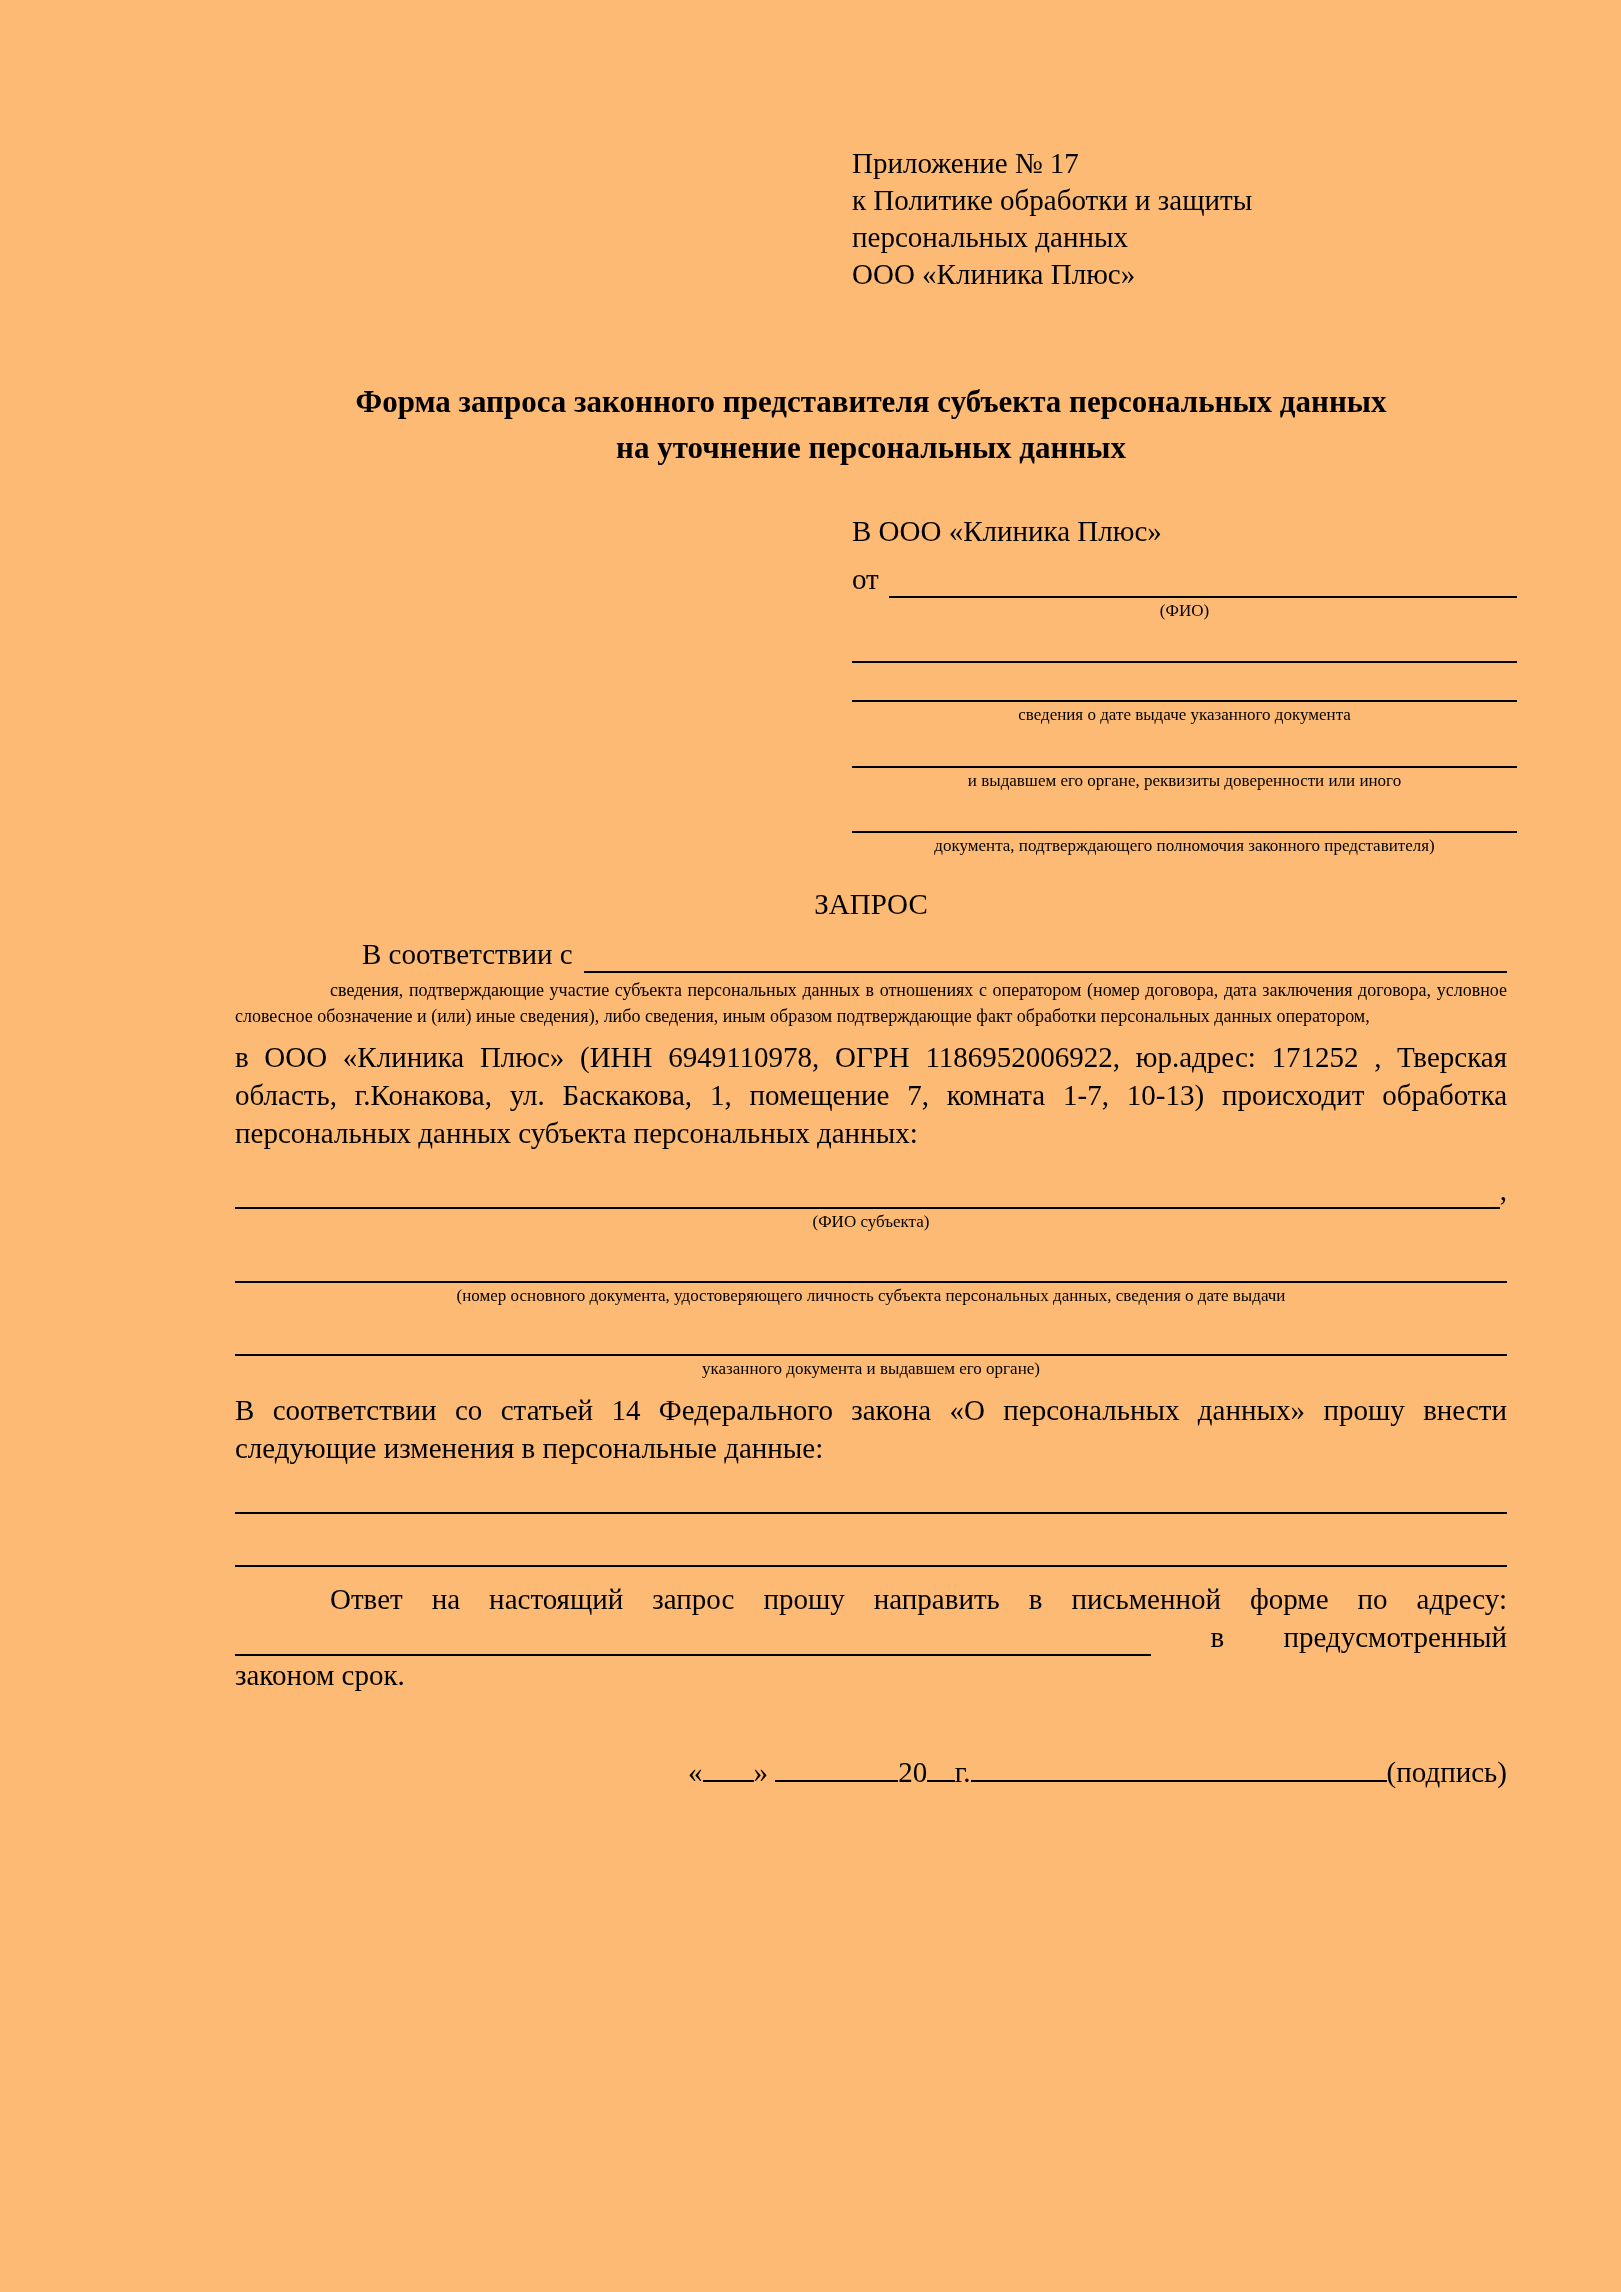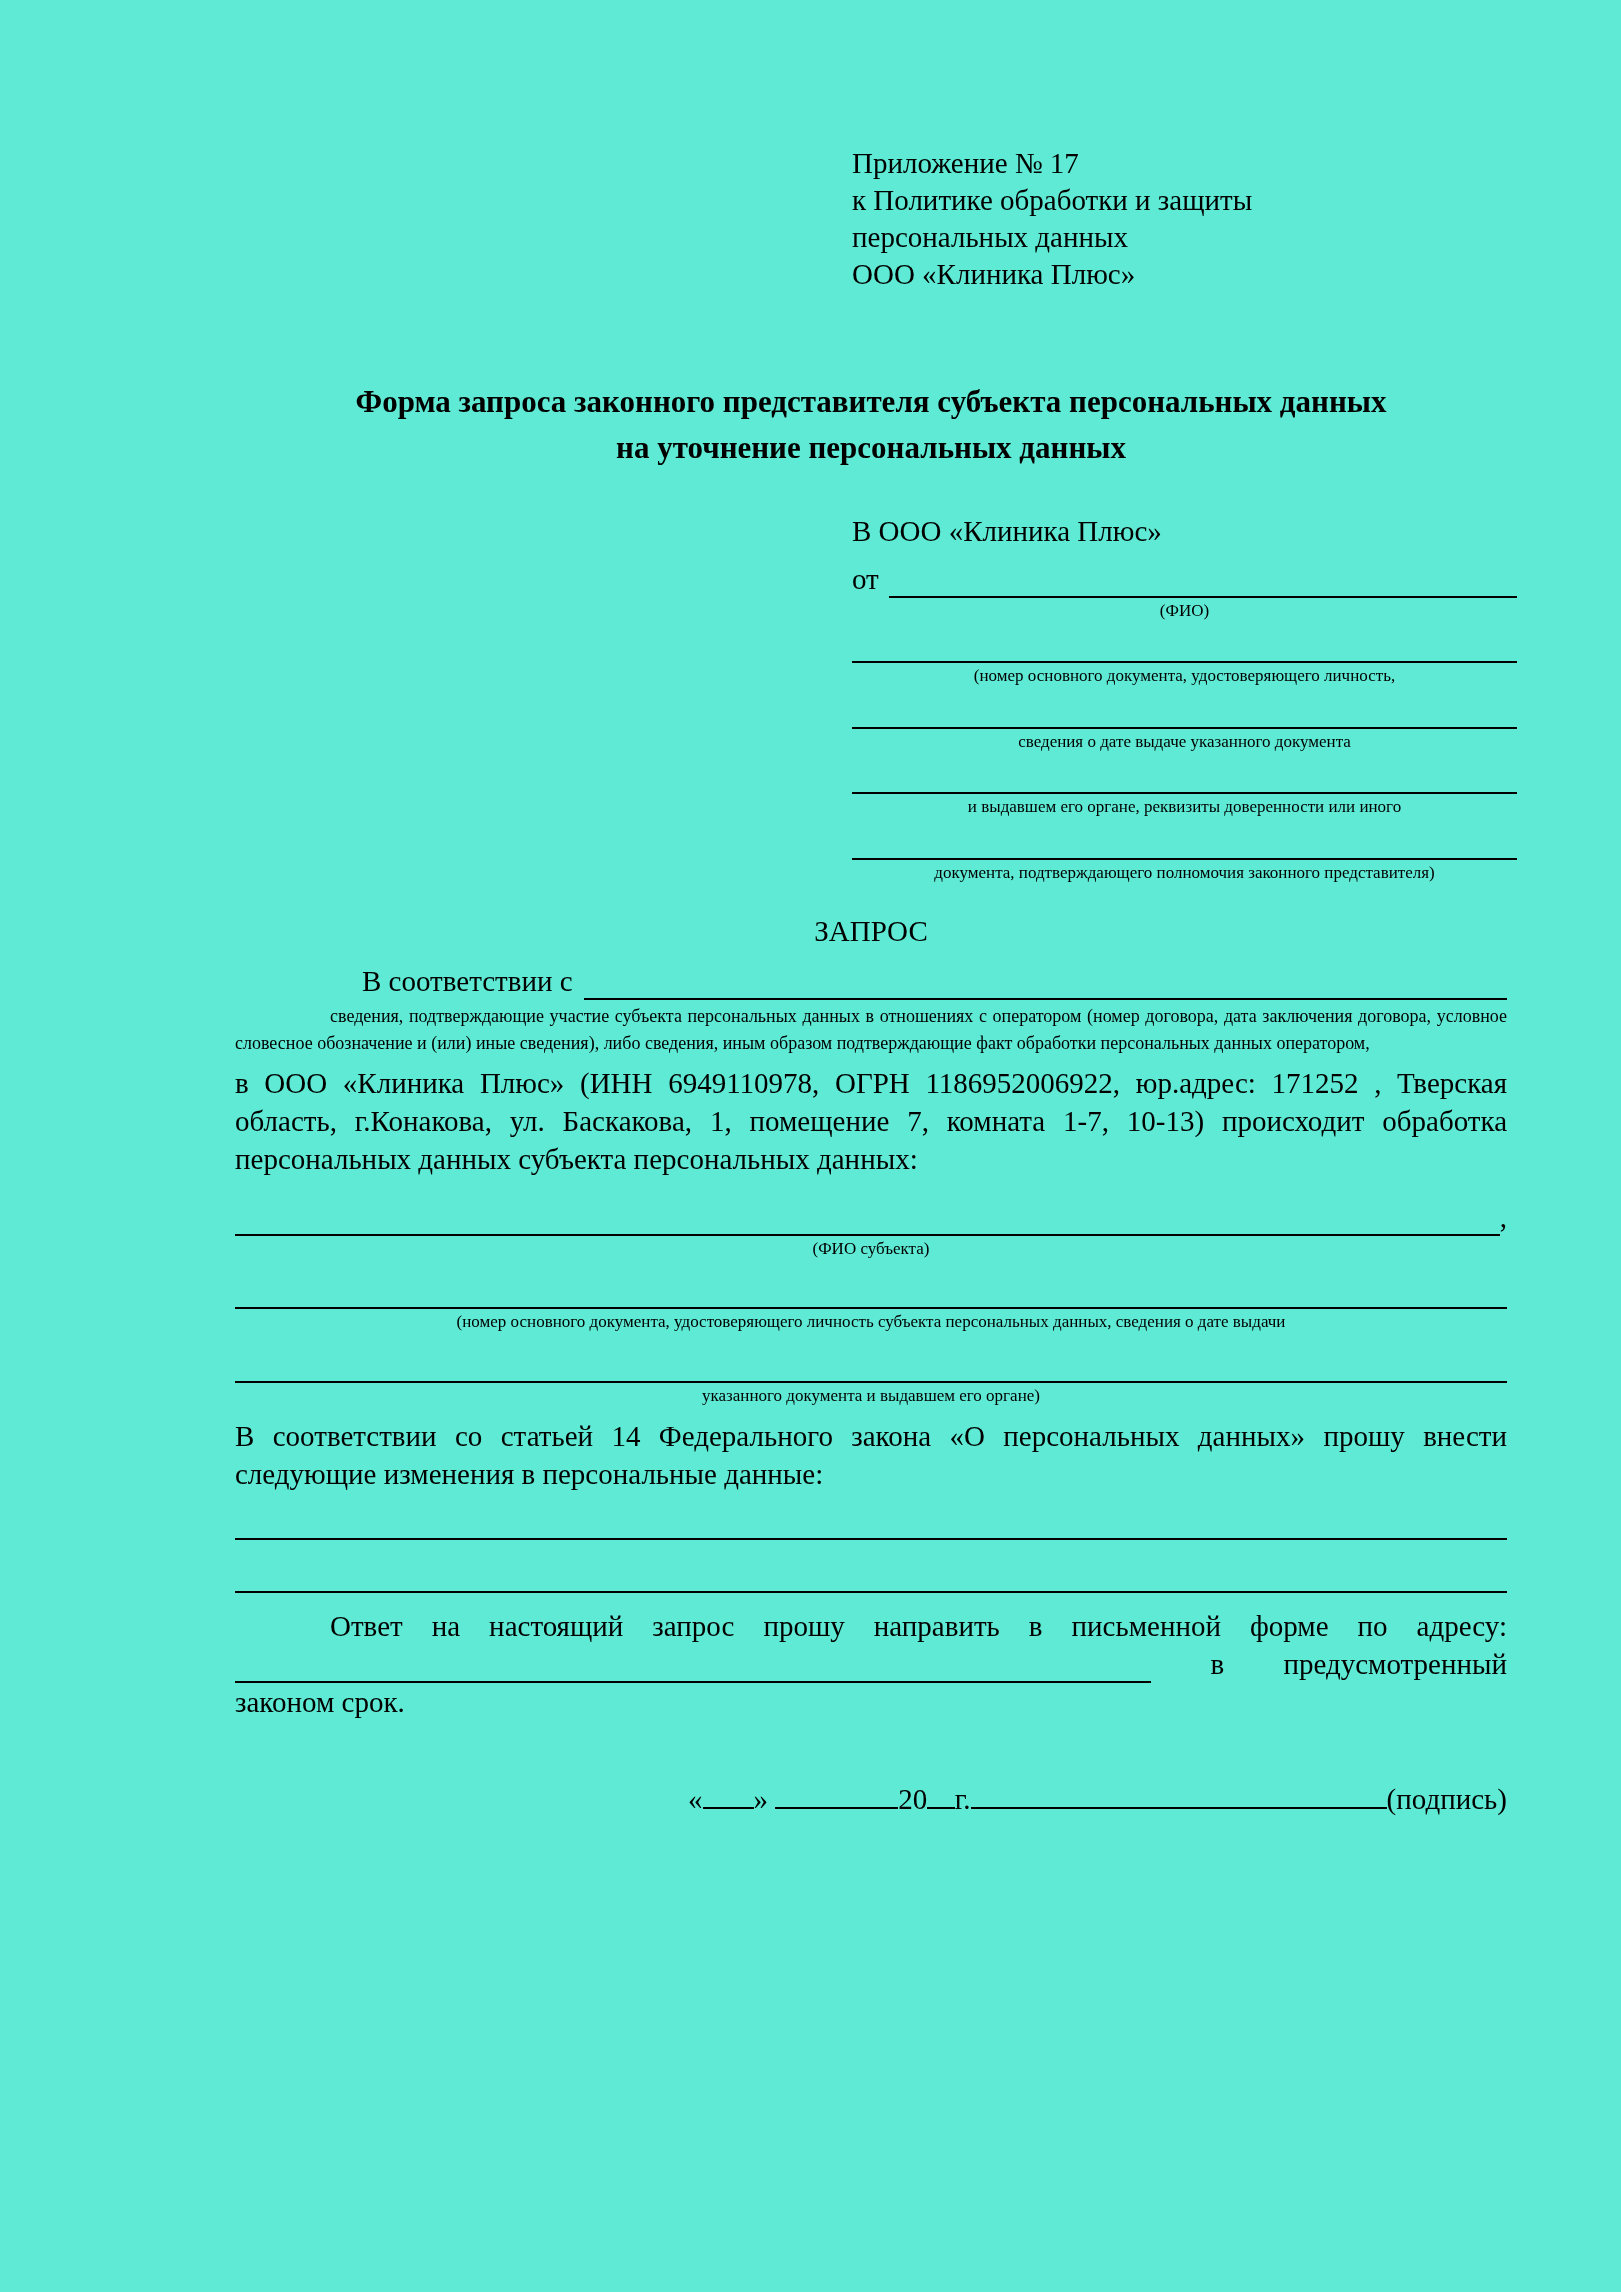--- a/index.html
+++ b/index.html
@@ -1,20 +1,20 @@
 <!DOCTYPE html>
 <html><head>
 <meta charset="utf-8">
 <style>
   html, body { margin: 0; padding: 0; background: #ffffff; }
   .page {
     position: relative;
     width: 1621px;
     height: 2293px;
-    background: #5eead4;
+    background: #fdba74;
     color: #000000;
     font-family: "Liberation Serif", "DejaVu Serif", serif;
     font-size: 29px;
     line-height: 38px;
     padding: 145px 114px 0 235px;
     box-sizing: border-box;
     overflow: hidden;
   }
   .appendix { margin-left: 617px; line-height: 37px; }
   .doc-title {
@@ -81,21 +81,20 @@
   <div class="addressee">
     <div>В ООО «Клиника Плюс»</div>
     <div class="from-row">
       <span class="from-label">от</span>
       <span class="fill"></span>
     </div>
     <div class="caption">(ФИО)</div>
 
     <div>
       <div class="addr-line"></div>
-      <div class="caption">(номер основного документа, удостоверяющего личность,</div>
     </div>
     <div>
       <div class="addr-line"></div>
       <div class="caption">сведения о дате выдаче указанного документа</div>
     </div>
     <div>
       <div class="addr-line"></div>
       <div class="caption">и выдавшем его органе, реквизиты доверенности или иного</div>
     </div>
     <div>

